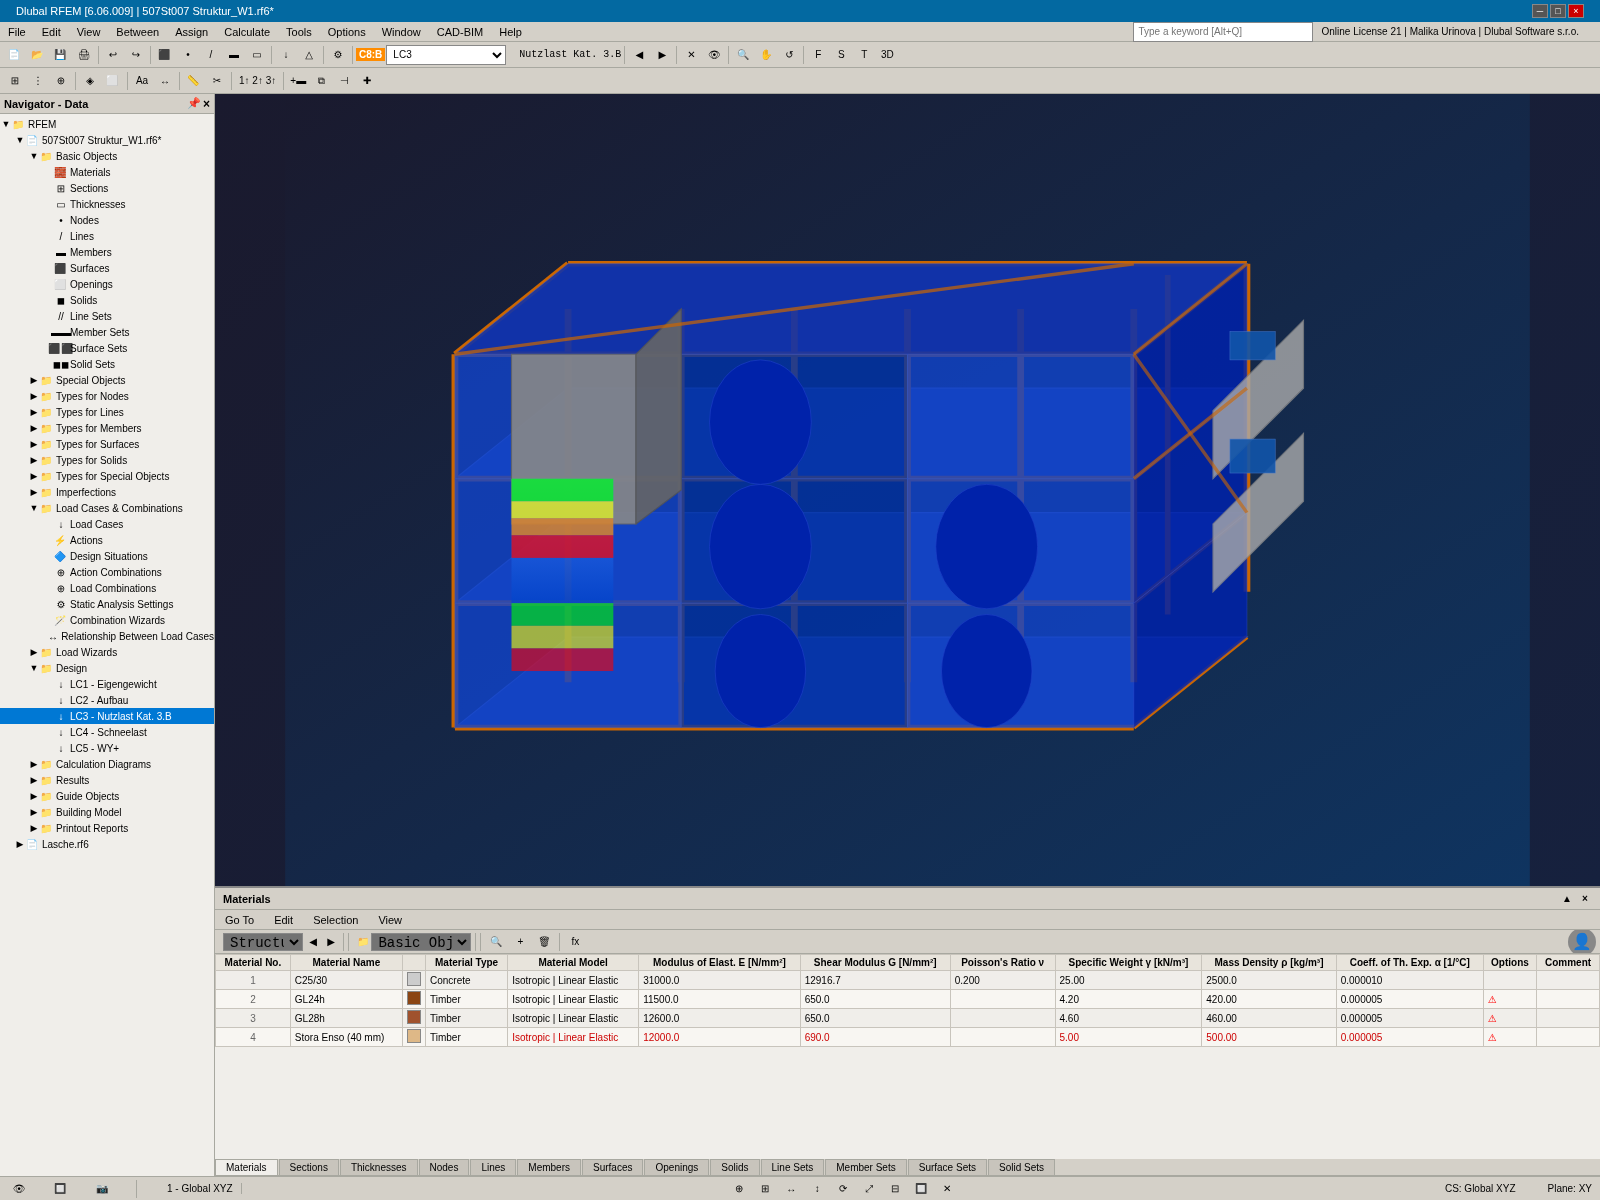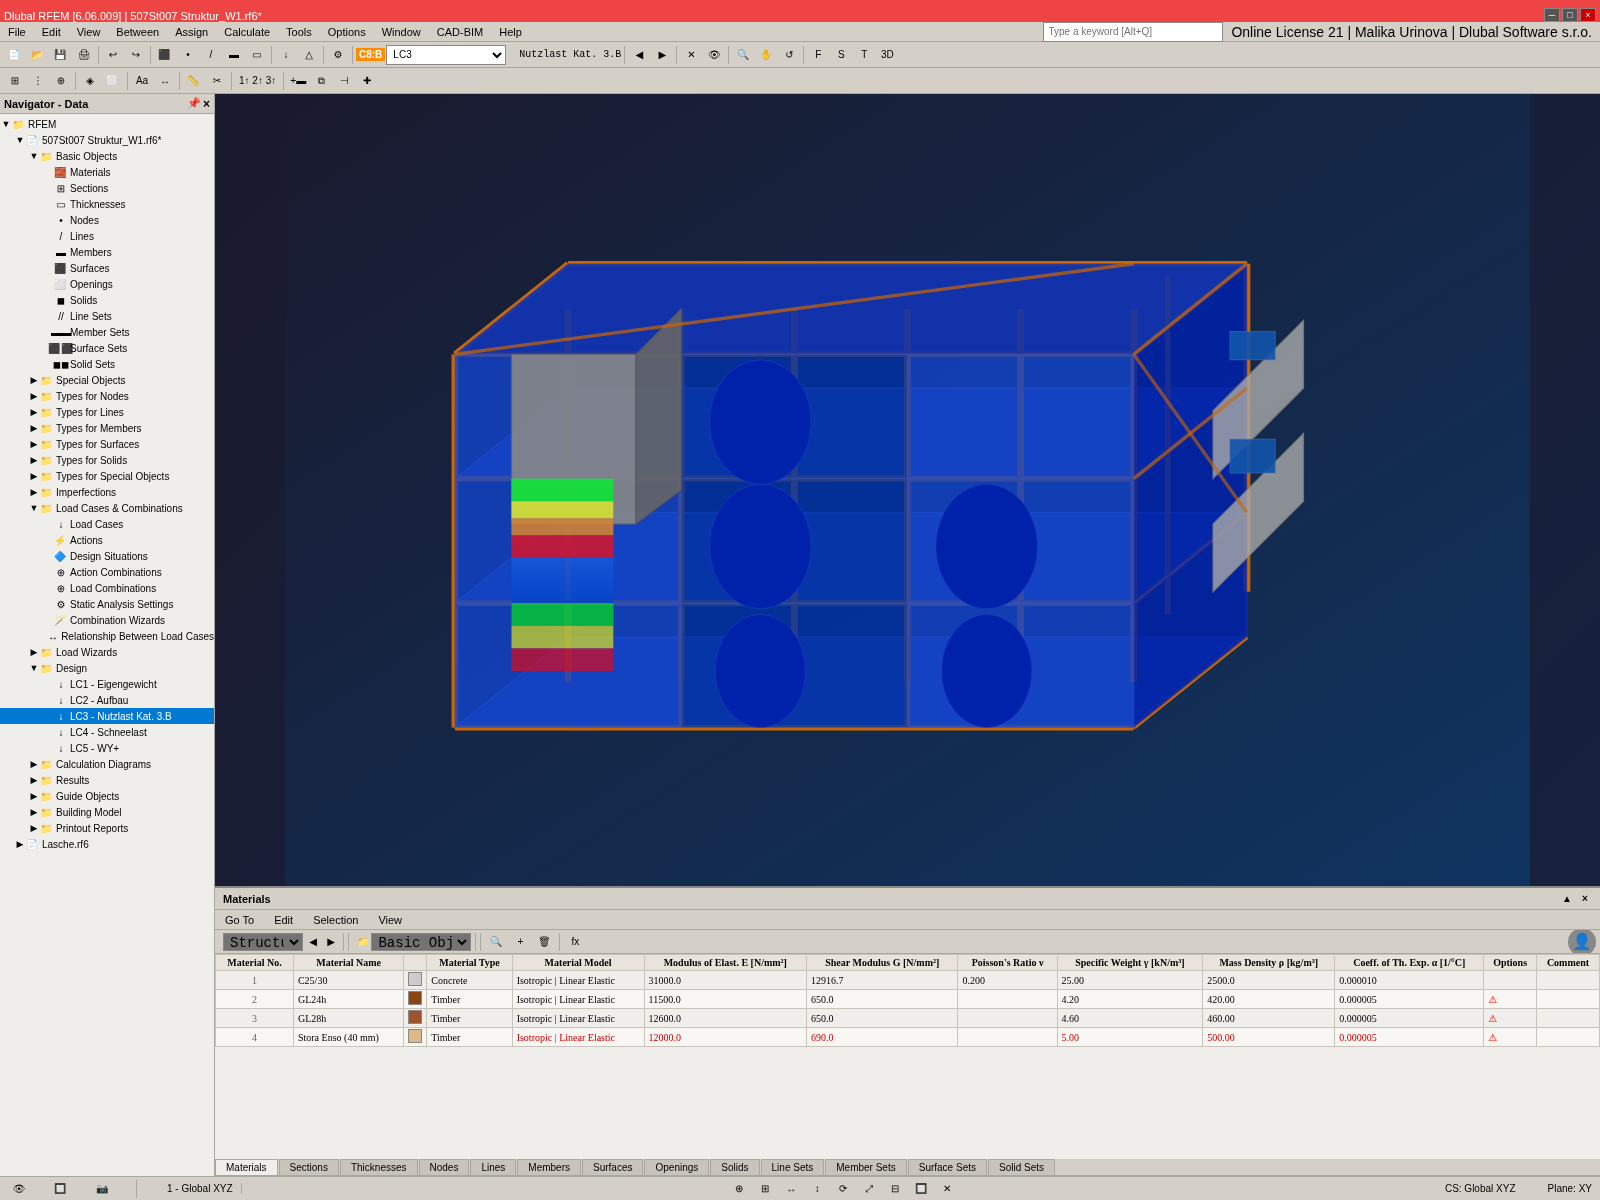--- a/index.html
+++ b/index.html
@@ -1,19 +1,19 @@
 <!DOCTYPE html>
 <html><head>
   <meta charset="utf-8">
   <style>
     * { margin: 0; padding: 0; box-sizing: border-box; }
     body { font-family: 'Segoe UI', Tahoma, sans-serif; font-size: 11px; background: #d4d0c8; overflow: hidden; width: 1600px; height: 1200px; }
 
     
-    #titlebar { background: #ef4444; color: white; height: 22px; display: flex; align-items: flex-end; justify-content: space-between; padding: 0 4px; font-size: 11px; }
+    #titlebar { background: #0369a1; color: white; height: 22px; display: flex; align-items: center; justify-content: space-between; padding: 0 16px; font-size: 11px; }
     #titlebar .title { flex: 1; }
     #titlebar .winbtns { display: flex; gap: 2px; }
     #titlebar .winbtn { width: 16px; height: 14px; background: #555; border: 1px solid #888; font-size: 9px; display: flex; align-items: center; justify-content: center; cursor: pointer; color: white; }
     #titlebar .winbtn.close { background: #c00; }
 
     
     #menubar { background: #d4d0c8; height: 20px; display: flex; align-items: center; border-bottom: 1px solid #a8a8a0; }
     .menu-item { padding: 2px 8px; cursor: pointer; font-size: 11px; }
 
     
@@ -44,21 +44,21 @@
     #control-panel { position: absolute; top: 8px; left: 8px; background: white; border: 1px solid #888; padding: 4px; width: 95px; font-size: 9px; }
     #control-panel .cp-title { font-weight: bold; font-size: 9px; margin-bottom: 2px; }
     .legend-item { display: flex; align-items: center; gap: 2px; font-size: 8px; }
     .legend-color { width: 18px; height: 7px; }
     #nav-cube { position: absolute; top: 10px; right: 10px; width: 70px; height: 70px; }
 
     
     #bottom-panel { height: 290px; border-top: 2px solid #888; background: #f0eeea; display: flex; flex-direction: column; }
 
     
-    .mat-table { width: 100%; border-collapse: collapse; font-size: 10px; font-family: Liberation Serif, serif; }
+    .mat-table { width: 100%; border-collapse: collapse; font-size: 10px; }
     .mat-table th { background: #e8e4dc; border: 1px solid #c8c4bc; padding: 2px 4px; font-size: 10px; font-weight: bold; text-align: center; white-space: nowrap; }
     .mat-table td { border: 1px solid #c8c4bc; padding: 1px 4px; font-size: 10px; white-space: nowrap; }
     .mat-table tr:nth-child(even) { background: #f8f6f2; }
     .color-swatch { width: 14px; height: 14px; display: inline-block; border: 1px solid #888; }
     .row-num { text-align: center; color: #666; }
     .warn-icon { color: red; font-size: 10px; }
 
     
     #statusbar { height: 24px; background: #d4d0c8; display: flex; align-items: center; border-top: 1px solid #a8a8a0; padding: 0 8px; font-size: 10px; gap: 20px; }
     .status-seg { padding: 0 8px; border-right: 1px solid #a8a8a0; }
@@ -108,21 +108,21 @@
   <div class="menu-item">Between</div>
   <div class="menu-item">Assign</div>
   <div class="menu-item">Calculate</div>
   <div class="menu-item">Tools</div>
   <div class="menu-item">Options</div>
   <div class="menu-item">Window</div>
   <div class="menu-item">CAD-BIM</div>
   <div class="menu-item">Help</div>
   <div style="flex:1"></div>
   <input type="text" class="tb-dropdown" style="width: 180px; margin-right: 8px;" placeholder="Type a keyword [Alt+Q]">
-  <span style="font-size:14px; margin-right:8px;">Online License 21 | Malika Urinova | Dlubal Software s.r.o.</span>
+  <span style="font-size:10px; margin-right:21px;">Online License 21 | Malika Urinova | Dlubal Software s.r.o.</span>
 </div>
 
 <div class="toolbar" style="height:26px;">
   <div class="tb-btn">📄</div>
   <div class="tb-btn">📂</div>
   <div class="tb-btn">💾</div>
   <div class="tb-btn">🖨</div>
   <div class="tb-sep"></div>
   <div class="tb-btn">↩</div>
   <div class="tb-btn">↪</div>

